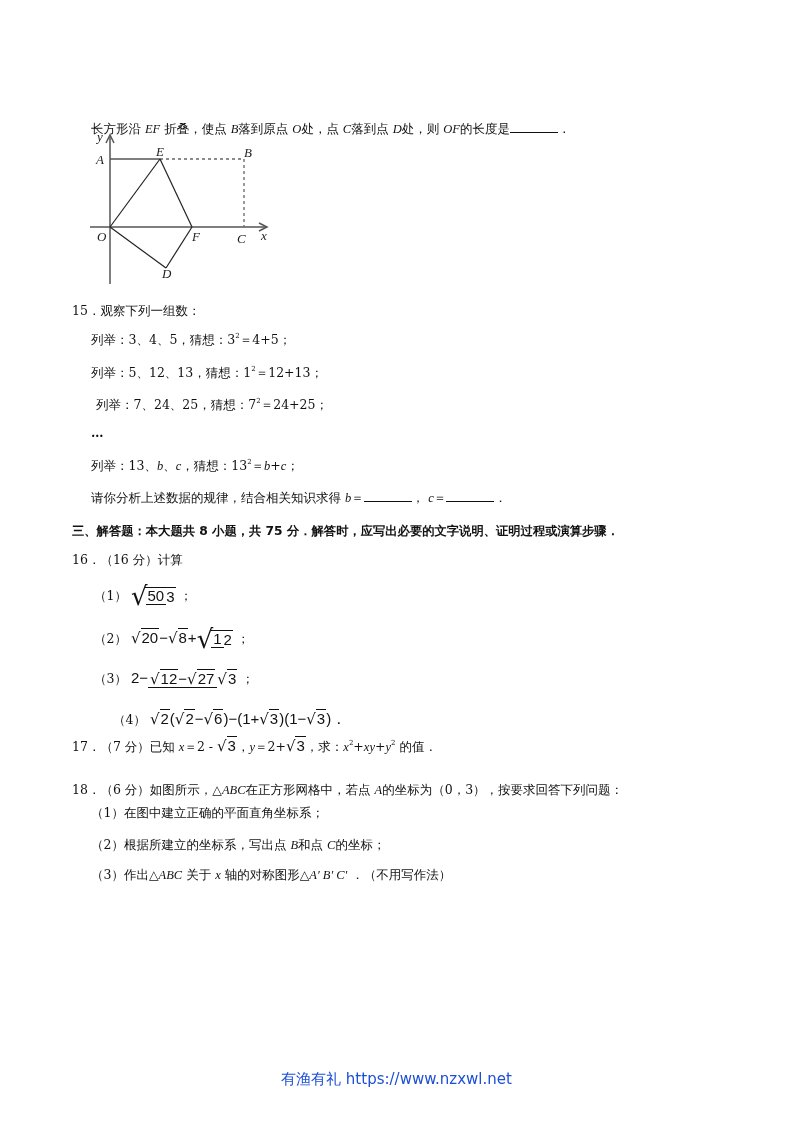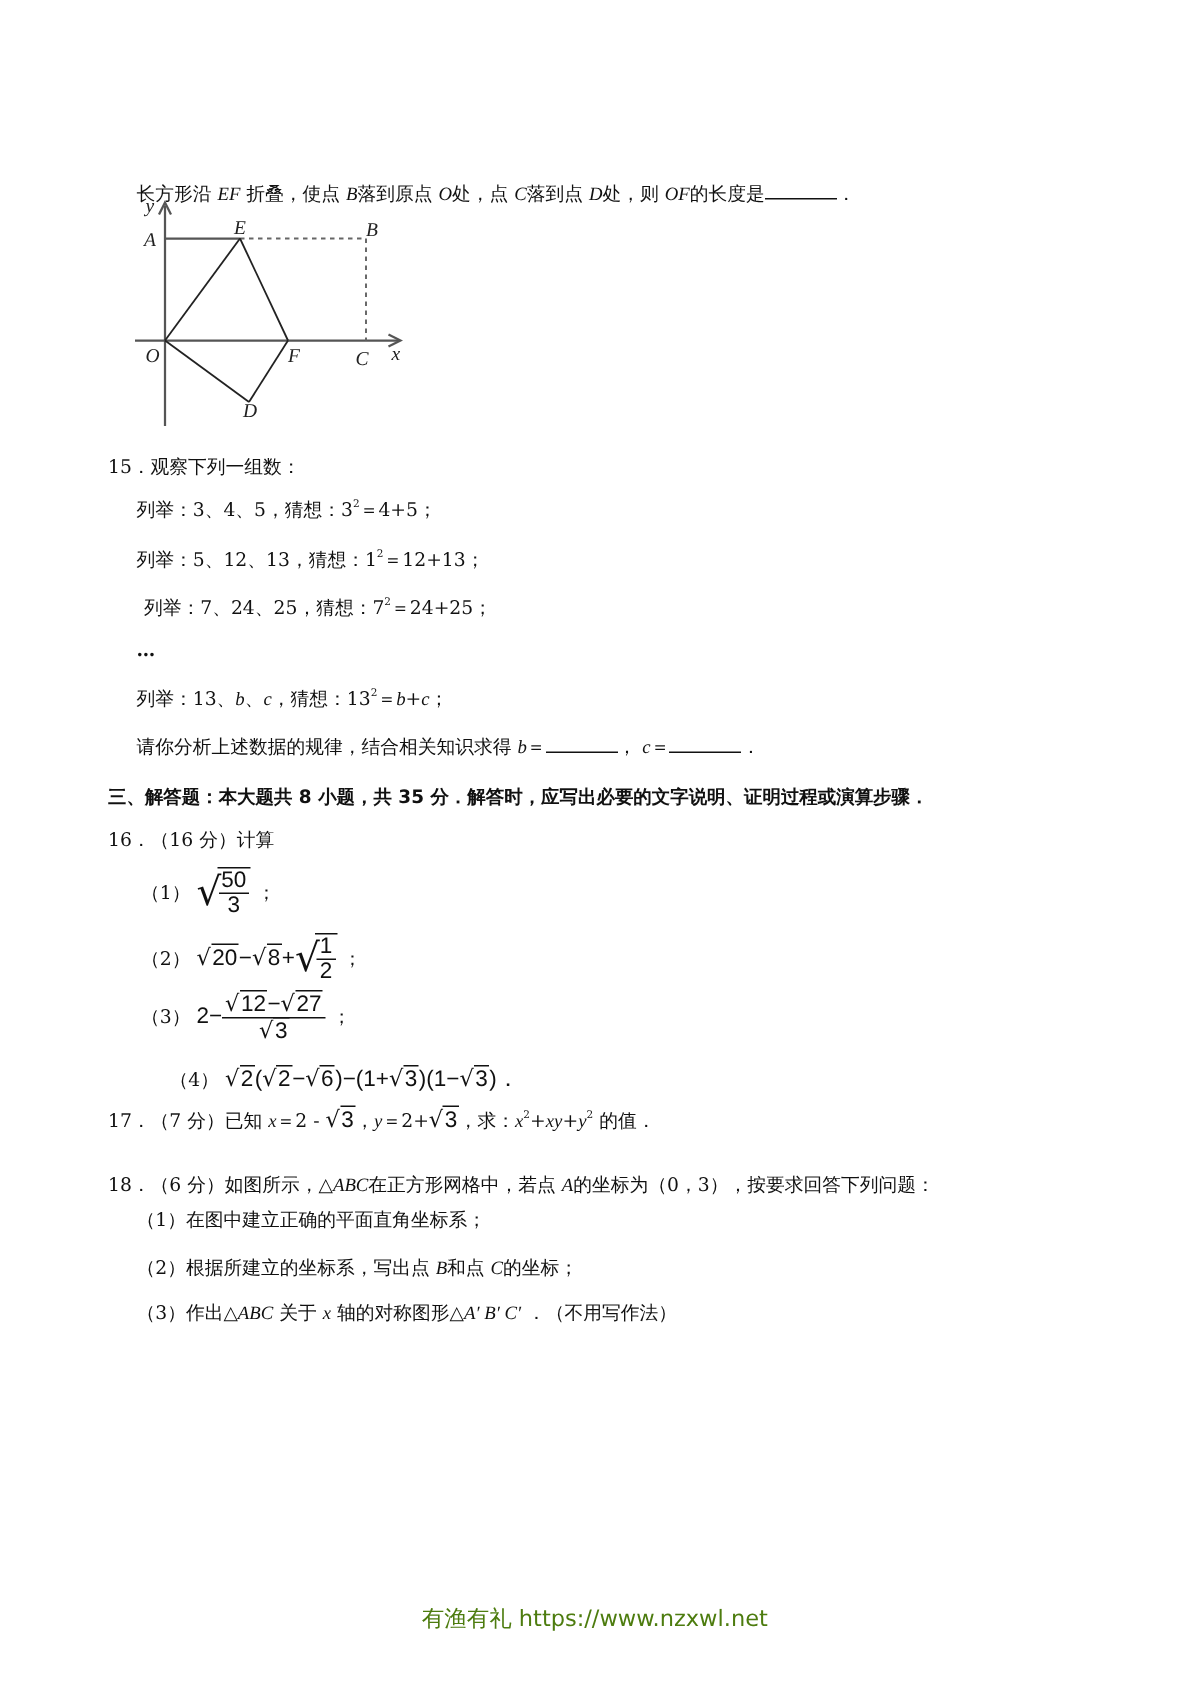--- a/index.html
+++ b/index.html
@@ -6,25 +6,25 @@
   body { width:793px; height:1122px; position:relative; overflow:hidden;
          font-family:"DejaVu Serif", "Liberation Serif", serif; color:#111; }
   .line { position:absolute; font-size:12.5px; white-space:nowrap; line-height:18px; }
   .it { font-style:italic; font-family:"Liberation Serif", serif; }
   .blank { display:inline-block; border-bottom:1px solid #111; height:12px; vertical-align:baseline; }
   .bold { font-weight:bold; }
   sup { font-size:7px; vertical-align:6px; line-height:0; }
   .math { font-family:"Liberation Sans", sans-serif; font-size:15px; }
   .rad { font-family:"DejaVu Sans", sans-serif; }
   .over { border-top:1px solid #111; padding:0 1px; }
-  .frac { display:inline-flex; flex-direction:column; align-items:center; vertical-align:middle; }
+  .frac { display:inline-flex; align-items:center; vertical-align:middle; }
   .frac .num { border-bottom:1px solid #111; padding:0 2px; line-height:16px; }
   .frac .den { line-height:16px; }
   .footer { position:absolute; top:1070px; left:0; width:793px; text-align:center;
-            font-family:"DejaVu Sans", sans-serif; font-size:15px; color:#4d7c0f; }
+            font-family:"DejaVu Sans", sans-serif; font-size:15px; color:#1d4ed8; }
   svg text { font-family:"Liberation Serif", serif; font-style:italic; font-size:13px; fill:#222; }
 </style>
 </head>
 <body>
 
 <div class="line" style="top:96px; left:91px;margin-top:24px;">
   <span>长方形沿 </span><span class="it">EF</span><span> 折叠，使点 </span><span class="it">B</span><span>落到原点 </span><span class="it">O</span><span>处，点 </span><span class="it">C</span><span>落到点 </span><span class="it">D</span><span>处，则 </span><span class="it">OF</span><span>的长度是</span><span class="blank" style="width:48px;"></span><span>．</span>
 </div>
 
 <svg width="793" height="300" style="position:absolute; top:0; left:0;" viewBox="0 0 793 300">
@@ -67,21 +67,21 @@
   <span>列举：7、24、25，猜想：7</span><sup>2</sup><span>＝24+25；</span>
 </div>
 <div class="line" style="top:424px; left:91px; font-weight:bold;">…</div>
 <div class="line" style="top:457px; left:91px;">
   <span>列举：13、</span><span class="it">b</span><span>、</span><span class="it">c</span><span>，猜想：13</span><sup>2</sup><span>＝</span><span class="it">b</span><span>+</span><span class="it">c</span><span>；</span>
 </div>
 <div class="line" style="top:489px; left:91px;">
   <span>请你分析上述数据的规律，结合相关知识求得 </span><span class="it">b</span><span>＝</span><span class="blank" style="width:48px;"></span><span>，</span>&nbsp;<span class="it">c</span><span>＝</span><span class="blank" style="width:48px;"></span><span>．</span>
 </div>
 
-<div class="line bold" style="top:522px; left:72px; font-family:'DejaVu Sans', sans-serif; font-size:12.3px;">三、解答题：本大题共 8 小题，共 35 分．解答时，应写出必要的文字说明、证明过程或演算步骤．</div>
+<div class="line bold" style="top:522px; left:72px; font-family:'DejaVu Sans', sans-serif; font-size:12.3px;">三、解答题：本大题共 8 小题，共 75 分．解答时，应写出必要的文字说明、证明过程或演算步骤．</div>
 
 <div class="line" style="top:551px; left:72px;">16．（16 分）计算</div>
 
 <div class="line" style="top:577px; left:94px; line-height:36px;">
   <span>（1）</span>
   <span class="math">
     <span class="rad" style="font-size:26px; vertical-align:middle;">√</span><span class="frac over" style="margin-left:-3px;">
         <span class="num">50</span>
         <span class="den">3</span>
       </span>

